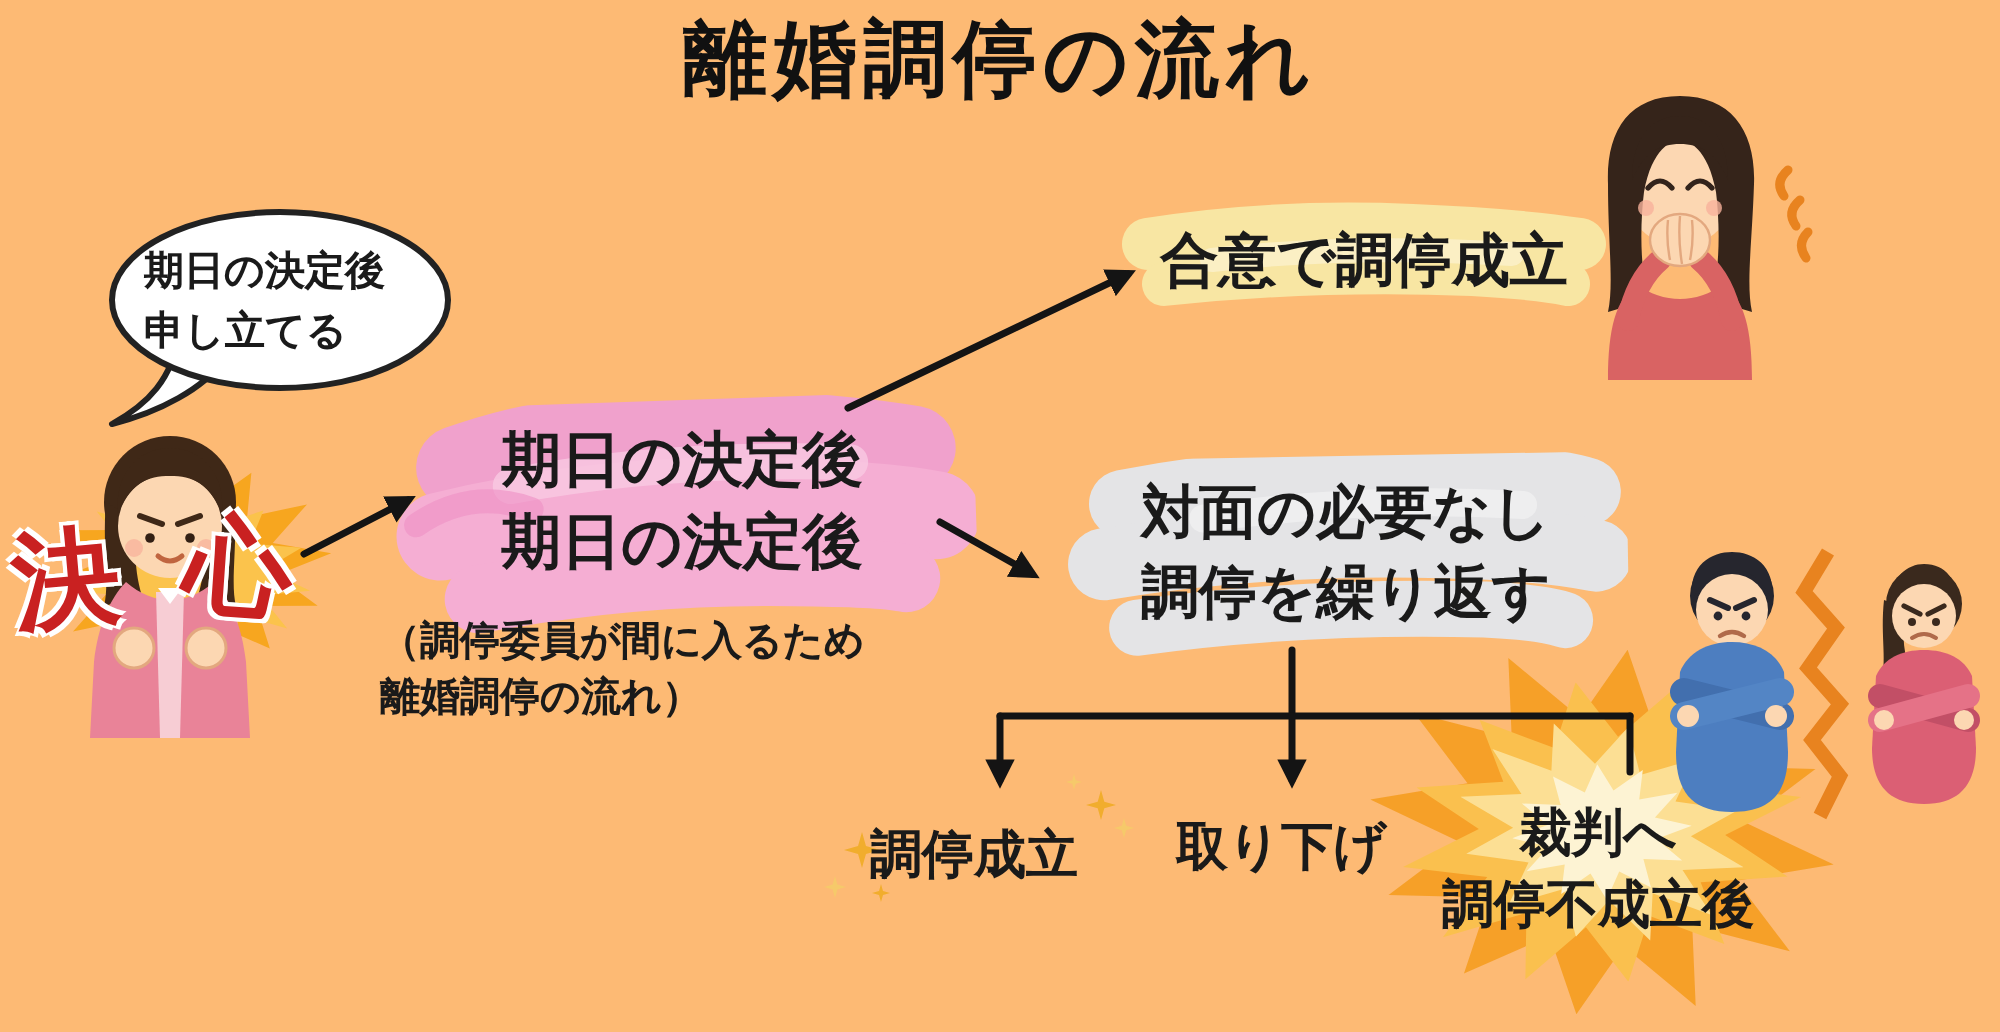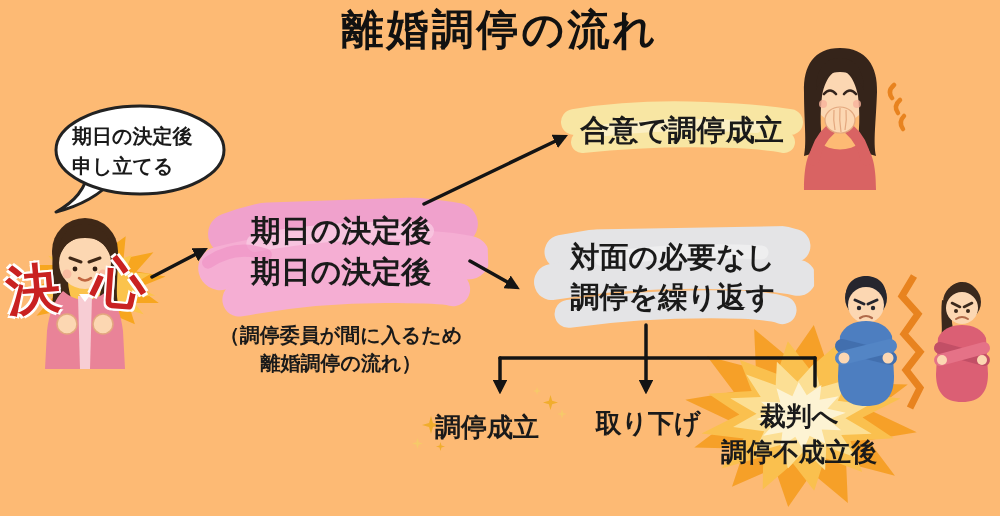--- a/index.html
+++ b/index.html
@@ -8,25 +8,25 @@
     font-family:"Liberation Sans","DejaVu Sans",sans-serif;color:#1a1a1a;
   }
   .abs{position:absolute;}
   .jp{font-weight:800;color:#1a1a1a;}
   
   .title{left:0;top:2px;width:1000px;text-align:center;font-size:42px;font-weight:900;letter-spacing:3px;color:#111;}
   
   .bubble-text{left:72px;top:121px;font-size:20px;font-weight:800;line-height:30px;}
   
   .step1-label{left:198px;top:210px;width:286px;text-align:center;font-size:30px;line-height:41px;font-weight:800;}
-  .step1-note{left:190px;top:307px;width:302px;text-align:center;font-size:20px;line-height:28px;font-weight:700;margin-top:14px;}
+  .step1-note{left:190px;top:307px;width:302px;text-align:left;font-size:20px;line-height:28px;font-weight:700;}
   .agree-label{left:556px;top:111px;width:252px;text-align:center;font-size:29px;font-weight:800;}
   .repeat-label{left:528px;top:237px;width:290px;text-align:center;font-size:29px;line-height:40px;font-weight:800;}
   .success-label{left:430px;top:410px;width:114px;text-align:center;font-size:26px;font-weight:800;}
-  .withdraw-label{left:588px;top:406px;width:120px;text-align:center;font-size:26px;font-weight:800;}
+  .withdraw-label{left:588px;top:406px;width:120px;text-align:left;font-size:26px;font-weight:800;}
   .fail-label{left:708px;top:398px;width:182px;text-align:center;font-size:26px;line-height:36px;font-weight:800;z-index:6;}
   
   .ketsu,.shin{
     font-size:54px;font-weight:900;color:#c92121;z-index:5;
     text-shadow:2px 2px 0 #fff,-2px -2px 0 #fff,2px -2px 0 #fff,-2px 2px 0 #fff;
   }
   .ketsu{left:6px;top:254px;transform:rotate(-5deg);}
   .shin{left:92px;top:248px;transform:rotate(4deg);}
   
   .star12{

